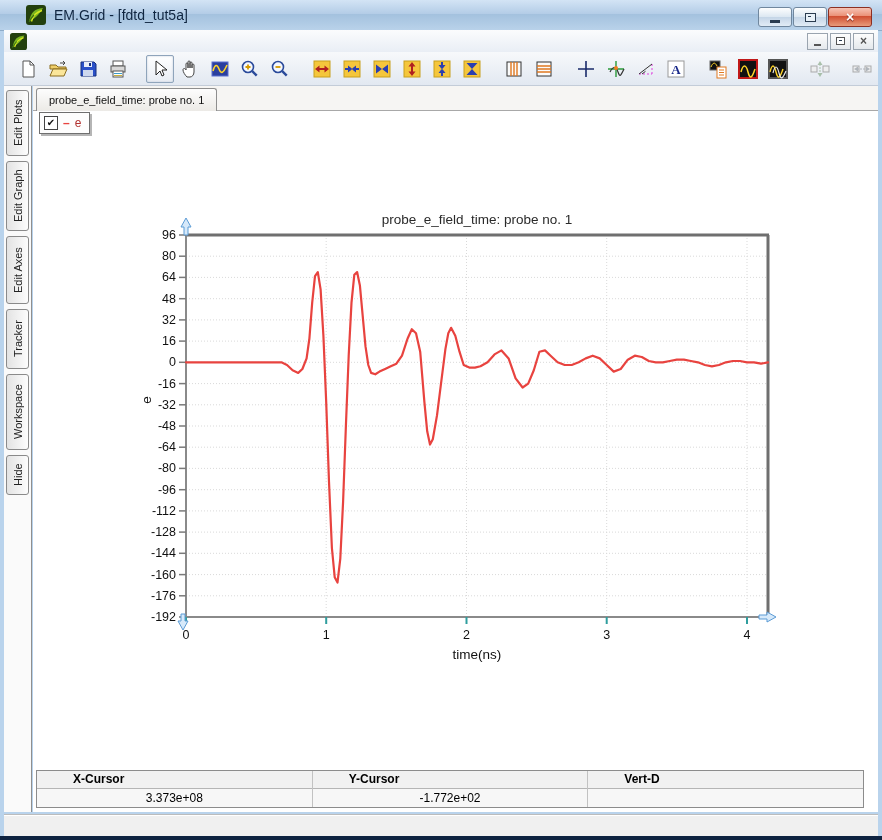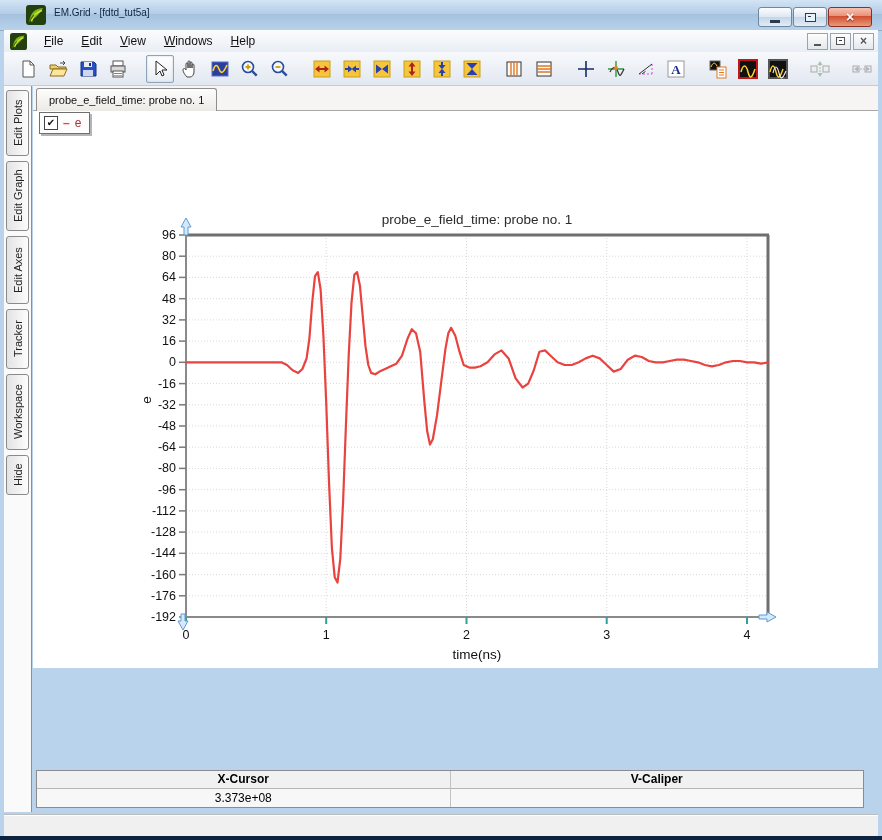--- a/index.html
+++ b/index.html
@@ -3,21 +3,21 @@
 <meta charset="utf-8">
 <style>
   html,body{margin:0;padding:0;background:#d4d0c8;font-family:"Liberation Sans",sans-serif;}
   .app{position:relative;width:882px;height:840px;background:#b9d3ec;overflow:hidden;
        outline:1px solid #5f7f9f;}
   
   .titlebar{position:absolute;left:0;top:0;width:882px;height:30px;
     background:linear-gradient(#d3e4f5,#b4cde7 45%,#a3c1de 46%,#b9d2ea);
     border-bottom:1px solid #8fadc9;}
   .titlebar .app-logo{position:absolute;left:26px;top:5px;width:20px;height:20px;}
-  .title-text{position:absolute;left:54px;top:7px;font-size:10px;color:#0f2540;}
+  .title-text{position:absolute;left:54px;top:7px;font-size:14px;color:#0f2540;}
   .win-buttons{position:absolute;right:10px;top:7px;display:flex;gap:1px;}
   .win-btn{width:34px;height:20px;border:1px solid #70879e;border-radius:3px;
     background:linear-gradient(#fdfefe,#dde8f2 48%,#c3d4e6 49%,#e2ecf6);
     display:flex;align-items:center;justify-content:center;position:relative;box-sizing:border-box;}
   .win-btn.close{width:44px;border-color:#8c2f22;
     background:linear-gradient(#f6c3b4,#ea8f75 45%,#d04e31 46%,#e89a7a);}
   .glyph-min{width:10px;height:3px;background:#2a3c50;margin-top:8px;}
   .glyph-restore{width:9px;height:7px;border:1px solid #2a3c50;background:#e8f1f8;position:relative;}
   .glyph-restore:before{content:"";position:absolute;left:2px;top:2px;width:3px;height:1px;background:#2a3c50;}
   .glyph-close{color:#fff;font-weight:bold;font-size:14px;line-height:14px;text-shadow:0 1px 1px #7a2015;}
@@ -46,42 +46,42 @@
   .tb-btn.disabled{opacity:.8;filter:grayscale(.6);}
   
   .sidebar{position:absolute;left:4px;top:86px;width:28px;height:726px;background:#fafafa;
     border-right:1px solid #8f8f8f;display:flex;flex-direction:column;align-items:center;
     padding-top:4px;box-sizing:border-box;gap:5px;}
   .side-tab{width:23px;border:1px solid #8a8a8a;border-radius:3px;
     background:linear-gradient(to right,#fdfdfd,#e3e3e3);
     display:flex;align-items:center;justify-content:center;
     writing-mode:vertical-rl;transform:rotate(180deg);
     font-size:11px;color:#222;box-sizing:border-box;}
-  .docarea{position:absolute;left:33px;top:86px;width:845px;height:582px;background:#ffffff;}
+  .docarea{position:absolute;left:33px;top:86px;width:845px;height:726px;background:#ffffff;}
   .tabbar{position:absolute;left:0;top:0;width:845px;height:24px;background:#f6f5f3;
     border-bottom:1px solid #a8a8a8;}
   .doc-tab{position:absolute;left:3px;top:2px;height:22px;padding:0 12px;
     border:1px solid #8e8e8e;border-bottom:none;border-radius:3px 3px 0 0;
     background:linear-gradient(#fdfdfd,#eceae6);
     font-size:11px;color:#111;display:flex;align-items:center;}
   .legend{position:absolute;left:6px;top:26px;border:1px solid #6f6f6f;background:#fdfdfd;
     box-shadow:2px 2px 0 rgba(90,90,90,.45);padding:3px 8px 3px 4px;
     display:flex;align-items:center;gap:5px;}
   .legend .cb{width:12px;height:12px;border:1px solid #444;background:#fff;
     font-size:10px;line-height:11px;text-align:center;color:#111;}
   .legend .dash{color:#e8433f;font-weight:bold;font-size:12px;line-height:10px;}
   .legend .lab{color:#b23230;font-size:12px;}
   #chartbox{position:absolute;left:0;top:30px;width:845px;height:562px;}
   
   .status-table{position:absolute;left:3px;top:684px;width:826px;border:1px solid #8c8c8c;
     display:flex;background:#f0f0f0;}
   .st-col{flex:1 1 0;border-right:1px solid #c2c2c2;box-shadow:inset 1px 0 0 #ffffff;}
   .st-col:last-child{border-right:none;}
-  .st-head{height:17px;font-size:12px;font-weight:bold;color:#000;text-align:center;
-    border-bottom:1px solid #b5b5b5;background:#f1f1f1;line-height:17px;}
+  .st-head{height:17px;font-size:12px;font-weight:bold;color:#000;text-align:left;
+    border-bottom:1px solid #b5b5b5;background:#f1f1f1;line-height:17px;padding-left:36px;}
   .st-val{height:18px;font-size:12px;color:#000;text-align:center;background:#f7f7f7;line-height:18px;}
   .bottom-strip{position:absolute;left:4px;top:814px;width:874px;height:21px;background:#f0f0f0;
     border-top:1px solid #bcbcbc;box-shadow:inset 0 1px 0 #fff;}
   .bottom-edge{position:absolute;left:0;top:836px;width:882px;height:4px;background:#0e2340;}
   .right-border{position:absolute;right:0;top:30px;width:4px;height:806px;background:#b9d3ec;}
   .left-border{position:absolute;left:0;top:30px;width:4px;height:806px;background:#b9d3ec;}
 </style>
 </head>
 <body>
 
@@ -110,27 +110,20 @@
     </div>
   </div>
 
   <div class="menubar">
     <span class="app-logo"><svg viewBox="0 0 20 20" width="100%" height="100%">
           <rect width="20" height="20" rx="3" fill="#23400e"></rect>
           <path d="M3 17C5 7 8 4 17 3 13 10 9 13 3 17z" fill="#7ab520"></path>
           <path d="M5.5 16.5C7.5 10 10 7.5 16 5.5" stroke="#d8e820" fill="none" stroke-width="1.4"></path>
           <path d="M3 17c1.5-3 3-5 5-7" stroke="#3d6e12" fill="none" stroke-width="1.2"></path>
         </svg></span>
-    <span style="display:flex;">
-        <span class="menu-item"><u>F</u>ile</span>
-        <span class="menu-item"><u>E</u>dit</span>
-        <span class="menu-item"><u>V</u>iew</span>
-        <span class="menu-item"><u>W</u>indows</span>
-        <span class="menu-item"><u>H</u>elp</span>
-      </span>
     <div class="mdi-buttons">
       <div class="mdi-btn">
           <span class="glyph-min"></span>
         </div>
       <div class="mdi-btn">
           <span class="glyph-restore"></span>
         </div>
       <div class="mdi-btn">
           <span class="glyph-close">×</span>
         </div>
@@ -483,21 +476,25 @@
           <text x="118" y="284" transform="rotate(-90 118 284)" font-size="13.5" fill="#111" text-anchor="middle" font-family="Liberation Sans,sans-serif">e</text>
           <text x="444" y="543" font-size="13.5" fill="#111" text-anchor="middle" font-family="Liberation Sans,sans-serif">time(ns)</text>
           <polyline points="153.0,246.3 167.0,246.3 181.0,246.3 195.1,246.3 209.1,246.3 223.1,246.3 237.1,246.3 248.4,246.3 254.0,249.0 259.6,254.3 265.2,256.9 269.4,253.0 273.6,242.4 276.4,222.5 279.2,186.6 282.0,160.1 284.8,156.1 287.6,173.4 290.4,219.8 293.2,286.1 296.0,365.7 298.9,432.0 301.7,461.2 304.5,466.5 307.3,442.6 310.1,385.6 312.9,310.0 315.7,239.7 318.5,186.6 321.3,158.8 324.1,156.1 326.9,169.4 329.7,199.9 332.5,230.4 335.3,249.0 338.1,256.9 342.3,258.3 346.5,255.6 352.1,253.0 357.8,250.3 363.4,247.7 369.0,239.7 374.6,222.5 378.8,213.2 383.0,217.2 387.2,235.7 391.4,286.1 394.2,315.3 397.0,328.6 399.8,323.3 404.0,299.4 408.2,266.2 412.4,233.1 415.3,217.2 418.1,211.8 422.3,219.8 426.5,235.7 430.7,249.0 436.3,251.6 441.9,251.6 447.5,250.3 454.5,246.3 461.5,238.4 468.5,234.4 475.6,242.4 482.6,262.3 489.6,271.5 495.2,267.6 500.8,254.3 506.4,235.7 512.0,234.4 517.6,239.7 524.6,246.3 531.7,249.0 538.7,249.0 545.7,246.3 552.7,242.4 559.7,239.7 566.7,242.4 573.7,249.0 580.7,255.6 587.7,253.0 594.8,243.7 601.8,239.7 608.8,241.0 615.8,245.0 622.8,246.3 629.8,246.3 636.8,245.0 643.8,243.7 650.9,243.7 657.9,245.0 664.9,246.3 671.9,249.0 678.9,250.3 685.9,249.0 692.9,246.3 699.9,245.0 707.0,245.0 714.0,246.3 721.0,246.3 728.0,247.7 735.0,246.3" fill="none" stroke="#e8433f" stroke-width="2.2" stroke-linejoin="round" stroke-linecap="round"></polyline>
         </svg></div>
     <div class="status-table">
         <div class="st-col">
           <div class="st-head">X-Cursor</div>
           <div class="st-val">3.373e+08</div>
         </div>
         <div class="st-col">
-          <div class="st-head">V-Caliper</div>
+          <div class="st-head">Y-Cursor</div>
+          <div class="st-val">-1.772e+02</div>
+        </div>
+        <div class="st-col">
+          <div class="st-head">Vert-D</div>
           <div class="st-val"></div>
         </div>
       </div>
   </div>
 
   <div class="bottom-strip"></div>
   <div class="bottom-edge"></div>
 </div>
 
 </body></html>

